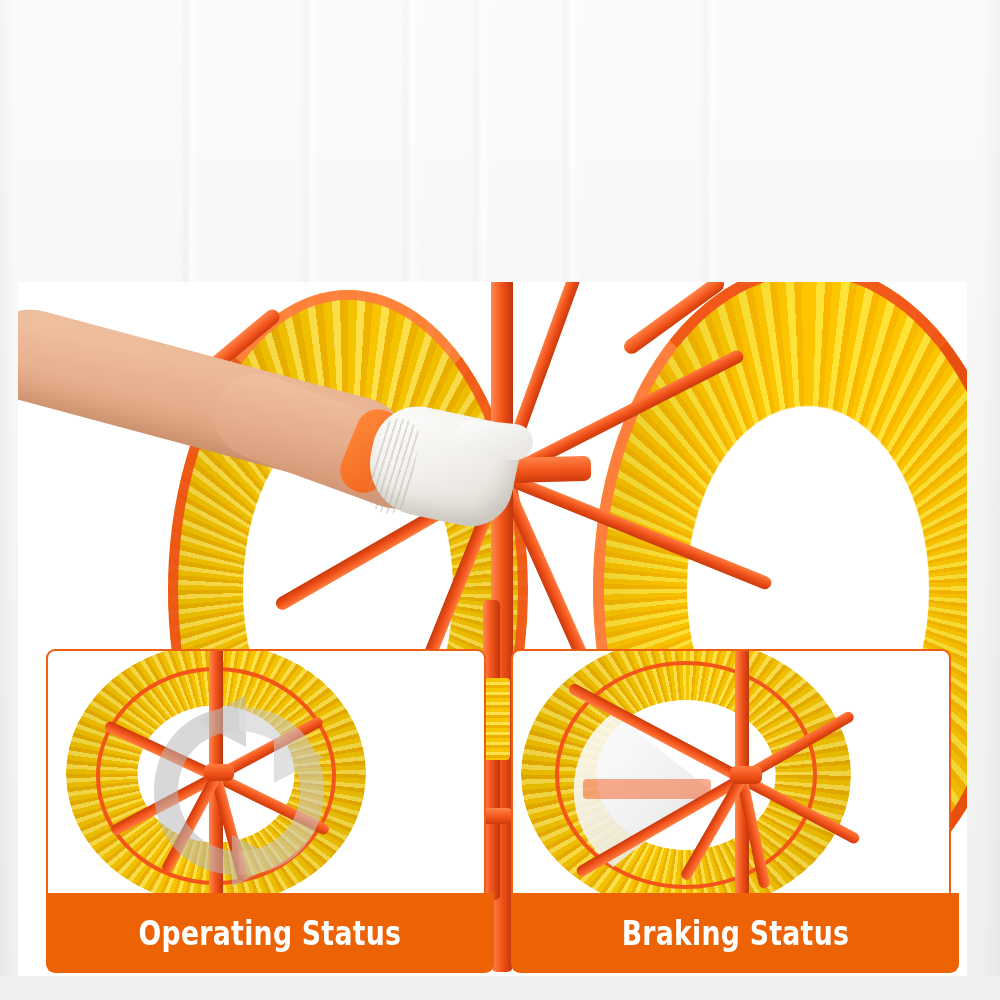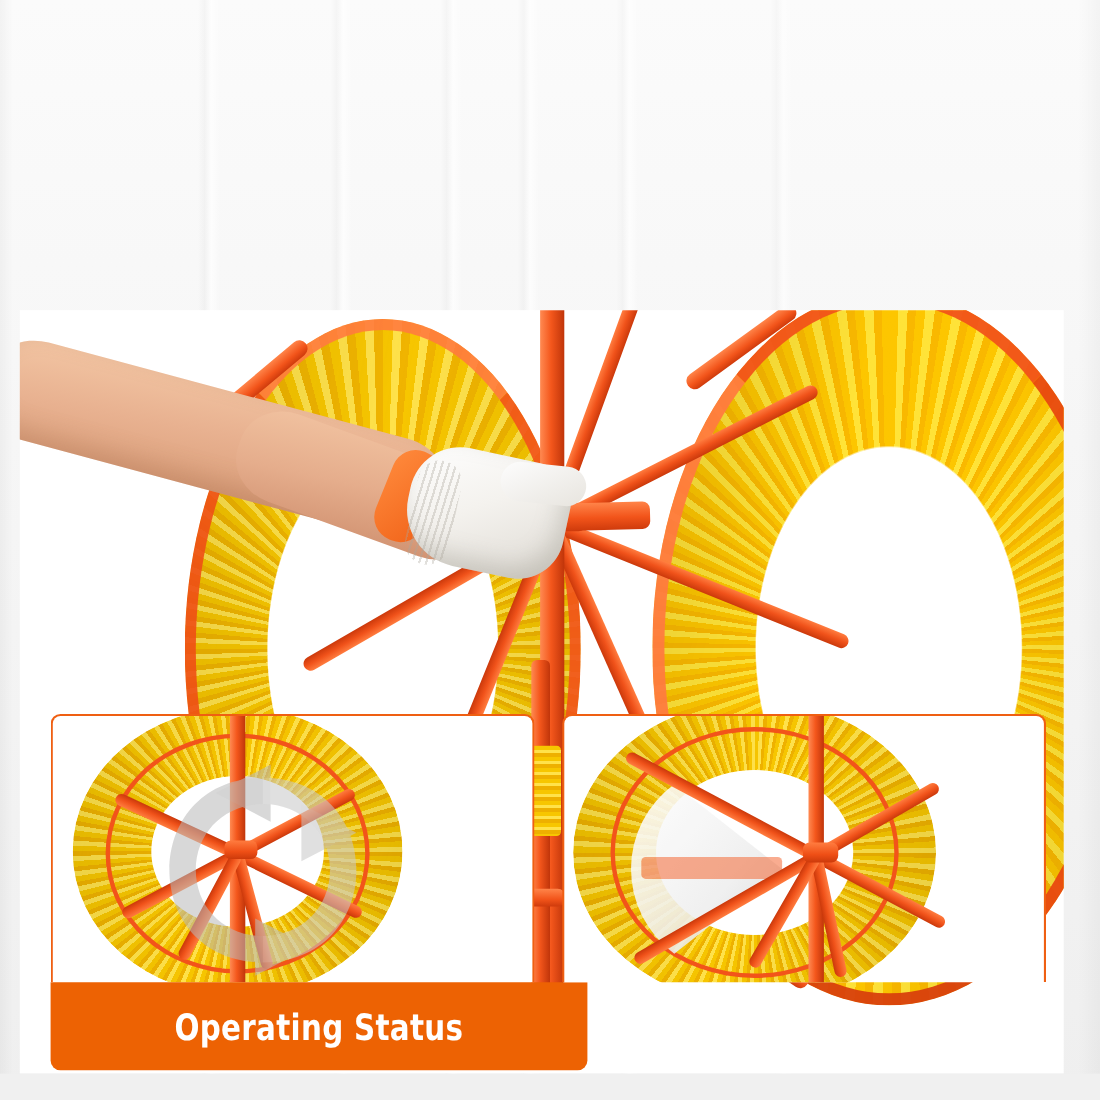--- a/index.html
+++ b/index.html
@@ -175,21 +175,21 @@
   }
   .panel-left{left:46px;top:649px;}
   .panel-right{left:511px;top:649px;}
   .panel-photo{
     position:absolute;left:0;top:0;width:440px;height:244px;
     border:2px solid #ef5f12;border-bottom:none;
     border-radius:9px 9px 0 0;
     background:#ffffff;overflow:hidden;box-sizing:border-box;
   }
   .panel-caption{
-    position:absolute;left:0;top:244px;width:488px;height:80px;
+    position:absolute;left:0;top:244px;width:448px;height:80px;
     background:#ed6203;border-radius:0 0 9px 9px;
     display:flex;align-items:center;justify-content:center;
     box-sizing:border-box;
   }
   .panel-caption span{
     color:#fff;
     font-family:"Liberation Sans Narrow","DejaVu Sans Condensed","Liberation Sans",sans-serif;
     font-weight:700;font-size:33px;letter-spacing:.3px;
     transform:scaleX(.9);display:block;
   }
@@ -348,17 +348,20 @@
 
       <div class="mini-spoke" style="left:229px;top:122px;width:128px;transform:rotate(-30deg);"></div>
       <div class="mini-spoke" style="left:229px;top:122px;width:132px;transform:rotate(28deg);"></div>
       <div class="mini-spoke" style="left:229px;top:122px;width:190px;transform:rotate(150deg);"></div>
       <div class="mini-spoke" style="left:229px;top:122px;width:195px;transform:rotate(208deg);"></div>
       <div class="mini-spoke" style="left:229px;top:122px;width:112px;transform:rotate(78deg);"></div>
       <div class="mini-spoke" style="left:229px;top:122px;width:116px;transform:rotate(120deg);"></div>
       <div class="mini-hub" style="left:217px;top:115px;width:32px;height:18px;"></div>
 
     </div>
+    <div class="panel-caption">
+      <span>Braking Status</span>
+    </div>
   </div>
 
   <div class="footer"></div>
 
 </div>
 
 </body></html>

